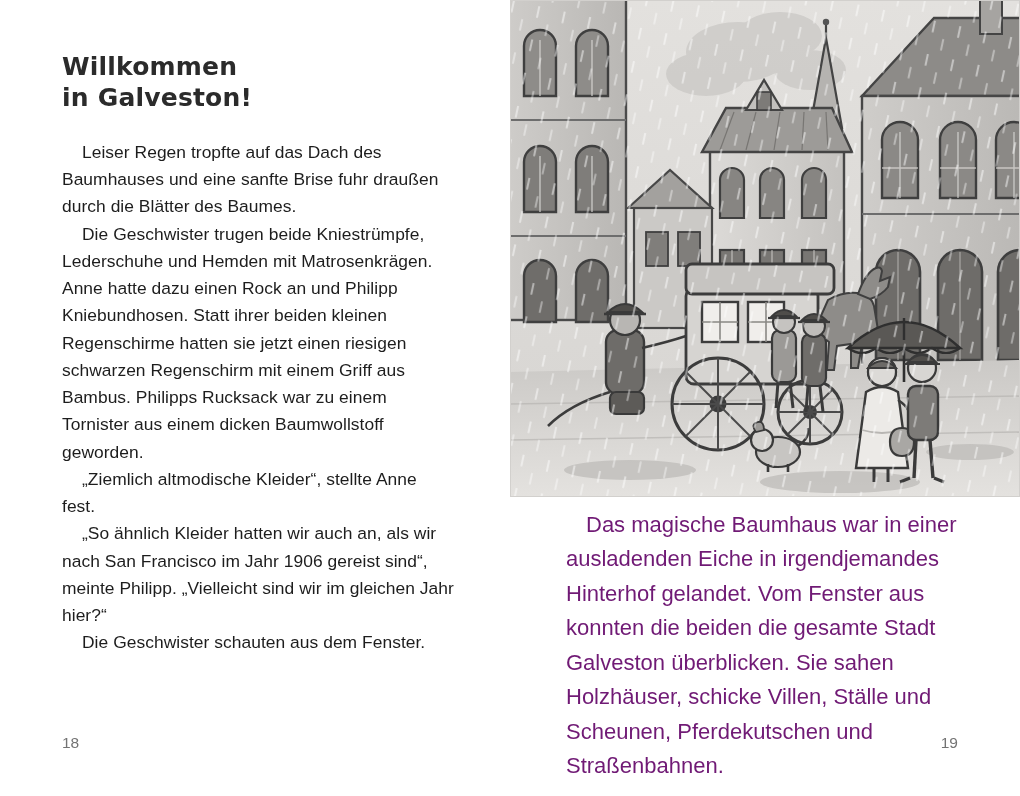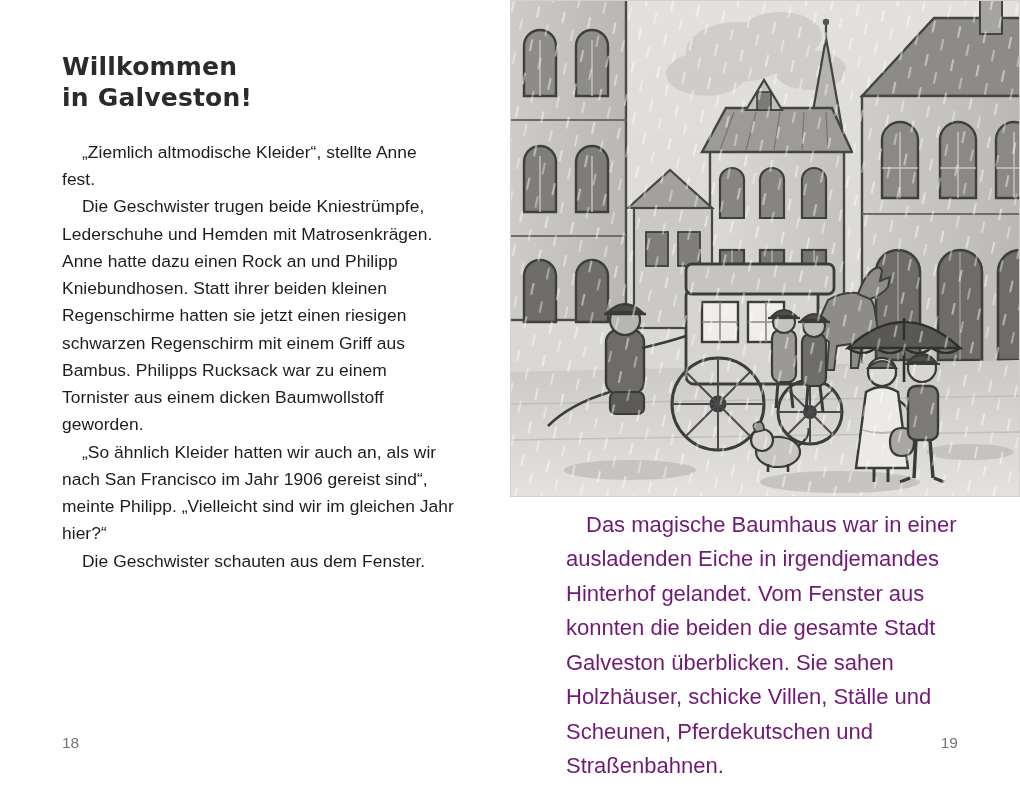--- a/index.html
+++ b/index.html
@@ -109,22 +109,23 @@
 </head>
 <body>
 
 <div class="spread">
 
   <div class="page-left">
     <h1 class="chapter-title">Willkommen
 in Galveston!</h1>
 
     <div class="body-text">
+      <p class="para">Leiser Regen tropfte auf das Dach des Baumhauses und eine sanfte Brise fuhr draußen durch die Blätter des Baumes.</p>
+      <p class="para">Die Geschwister trugen beide Kniestrümpfe, Lederschuhe und Hemden mit Matrosenkrägen. Anne hatte dazu einen Rock an und Philipp Kniebundhosen. Statt ihrer beiden kleinen Regenschirme hatten sie jetzt einen riesigen schwarzen Regenschirm mit einem Griff aus Bambus. Philipps Rucksack war zu einem Tornister aus einem dicken Baumwollstoff geworden.</p>
       <p class="para">„Ziemlich altmodische Kleider“, stellte Anne fest.</p>
-      <p class="para">Die Geschwister trugen beide Kniestrümpfe, Lederschuhe und Hemden mit Matrosenkrägen. Anne hatte dazu einen Rock an und Philipp Kniebundhosen. Statt ihrer beiden kleinen Regenschirme hatten sie jetzt einen riesigen schwarzen Regenschirm mit einem Griff aus Bambus. Philipps Rucksack war zu einem Tornister aus einem dicken Baumwollstoff geworden.</p>
       <p class="para">„So ähnlich Kleider hatten wir auch an, als wir nach San Francisco im Jahr 1906 gereist sind“, meinte Philipp. „Vielleicht sind wir im gleichen Jahr hier?“</p>
       <p class="para">Die Geschwister schauten aus dem Fenster.</p>
     </div>
 
     <div class="folio folio-left">18</div>
   </div>
 
   <div class="gutter"></div>
 
   <div class="page-right">

